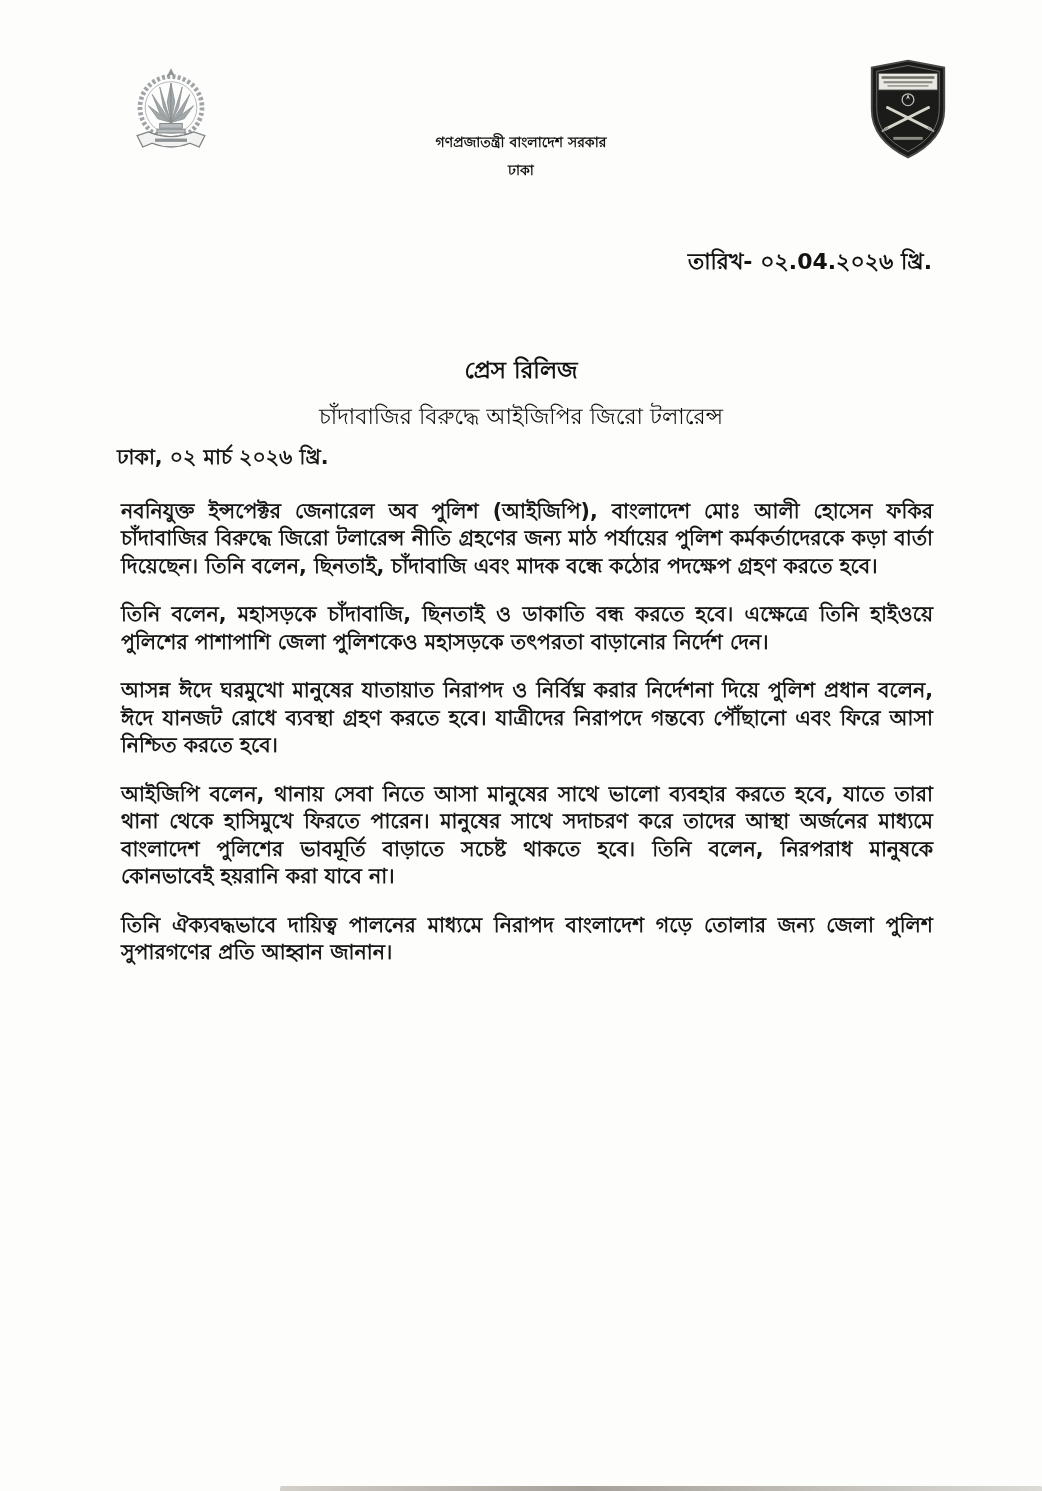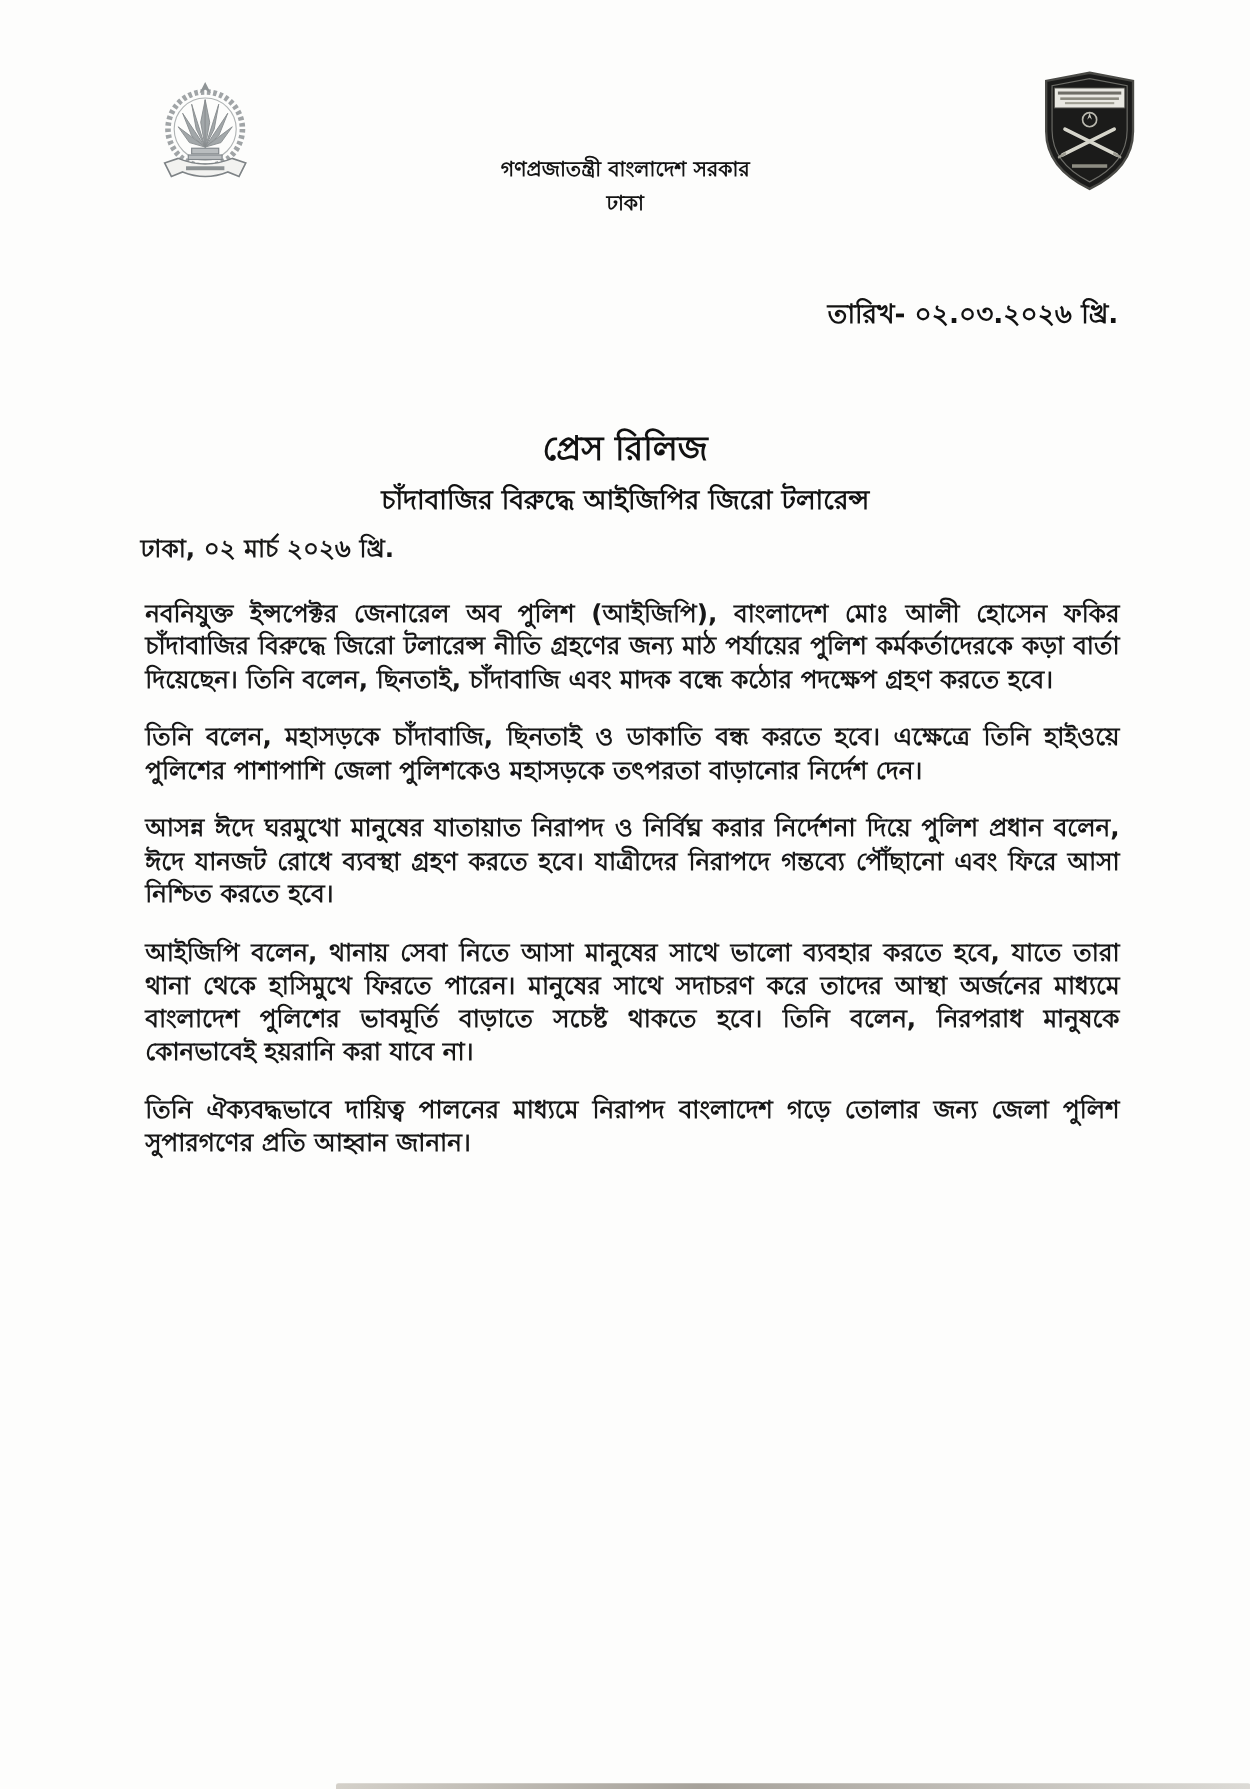--- a/index.html
+++ b/index.html
@@ -20,40 +20,40 @@
     position:absolute;left:124px;top:64px;width:94px;height:104px;
   }
   .emblem-right{
     position:absolute;left:864px;top:58px;width:88px;height:104px;
   }
   
   .org-block{
     position:absolute;top:128px;left:0;width:100%;
     text-align:center;
     font-weight:bold;
-    font-size:17px;
+    font-size:14px;
     line-height:28px;
     color:#141414;
   }
   .org-line{white-space:nowrap;}
   
   .date-line{
     position:absolute;top:244px;right:110px;
     font-weight:bold;
     font-size:22px;
     color:#121212;
   }
   
   .doc-title{
     position:absolute;top:352px;left:0;width:100%;
-    text-align:center;font-weight:bold;font-size:28px;color:#111;
+    text-align:center;font-weight:bold;font-size:23px;color:#111;
   }
   .doc-subtitle{
     position:absolute;top:399px;left:0;width:100%;
-    text-align:center;font-weight:bold;font-size:22px;color:#111;
+    text-align:center;font-weight:normal;font-size:22px;color:#111;
   }
   
   .body-block{
     position:absolute;left:117px;top:444px;width:816px;
     font-size:20.5px;
     line-height:27.5px;
     font-weight:600;
     color:#171717;
   }
   .dateline{
@@ -135,21 +135,21 @@
 
       <rect x="30" y="80" width="30" height="3" fill="#8d8c82"></rect>
     </svg>
   </div>
 
   <div class="org-block">
     <div class="org-line">গণপ্রজাতন্ত্রী বাংলাদেশ সরকার</div>
     <div class="org-line">ঢাকা</div>
   </div>
 
-  <div class="date-line">তারিখ- ০২.০৩.২০২৬ খ্রি.</div>
+  <div class="date-line">তারিখ- ০২.04.২০২৬ খ্রি.</div>
 
   <div class="doc-title">প্রেস রিলিজ</div>
   <div class="doc-subtitle">চাঁদাবাজির বিরুদ্ধে আইজিপির জিরো টলারেন্স</div>
 
   <div class="body-block">
     <p class="dateline">ঢাকা, ০২ মার্চ ২০২৬ খ্রি.</p>
     <p class="para">নবনিযুক্ত ইন্সপেক্টর জেনারেল অব পুলিশ (আইজিপি), বাংলাদেশ মোঃ আলী হোসেন ফকির চাঁদাবাজির বিরুদ্ধে জিরো টলারেন্স নীতি গ্রহণের জন্য মাঠ পর্যায়ের পুলিশ কর্মকর্তাদেরকে কড়া বার্তা দিয়েছেন। তিনি বলেন, ছিনতাই, চাঁদাবাজি এবং মাদক বন্ধে কঠোর পদক্ষেপ গ্রহণ করতে হবে।</p>
     <p class="para">তিনি বলেন, মহাসড়কে চাঁদাবাজি, ছিনতাই ও ডাকাতি বন্ধ করতে হবে। এক্ষেত্রে তিনি হাইওয়ে পুলিশের পাশাপাশি জেলা পুলিশকেও মহাসড়কে তৎপরতা বাড়ানোর নির্দেশ দেন।</p>
     <p class="para">আসন্ন ঈদে ঘরমুখো মানুষের যাতায়াত নিরাপদ ও নির্বিঘ্ন করার নির্দেশনা দিয়ে পুলিশ প্রধান বলেন, ঈদে যানজট রোধে ব্যবস্থা গ্রহণ করতে হবে। যাত্রীদের নিরাপদে গন্তব্যে পৌঁছানো এবং ফিরে আসা নিশ্চিত করতে হবে।</p>
     <p class="para">আইজিপি বলেন, থানায় সেবা নিতে আসা মানুষের সাথে ভালো ব্যবহার করতে হবে, যাতে তারা থানা থেকে হাসিমুখে ফিরতে পারেন। মানুষের সাথে সদাচরণ করে তাদের আস্থা অর্জনের মাধ্যমে বাংলাদেশ পুলিশের ভাবমূর্তি বাড়াতে সচেষ্ট থাকতে হবে। তিনি বলেন, নিরপরাধ মানুষকে কোনভাবেই হয়রানি করা যাবে না।</p>

